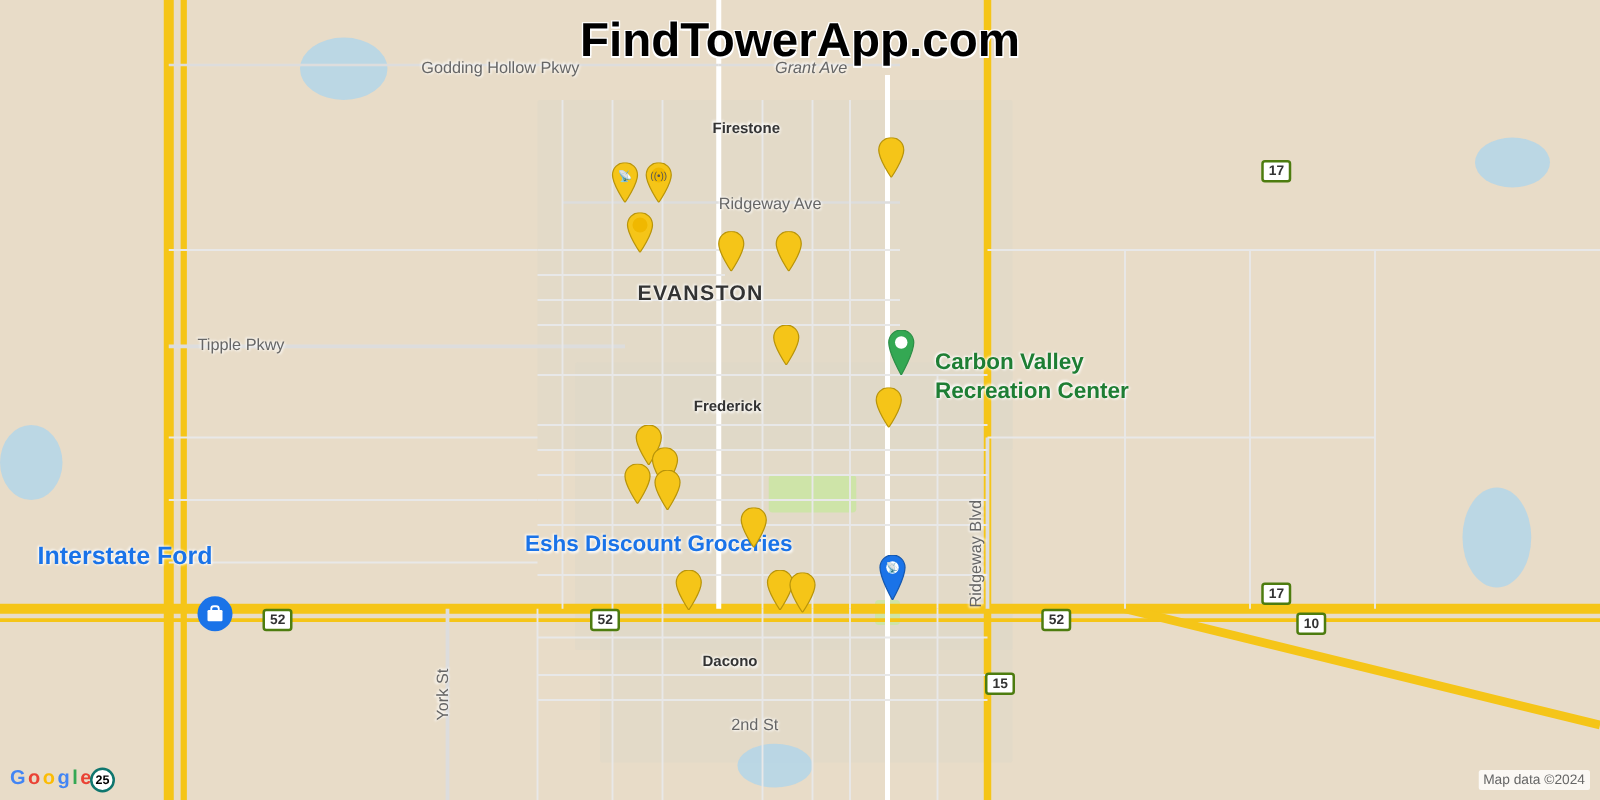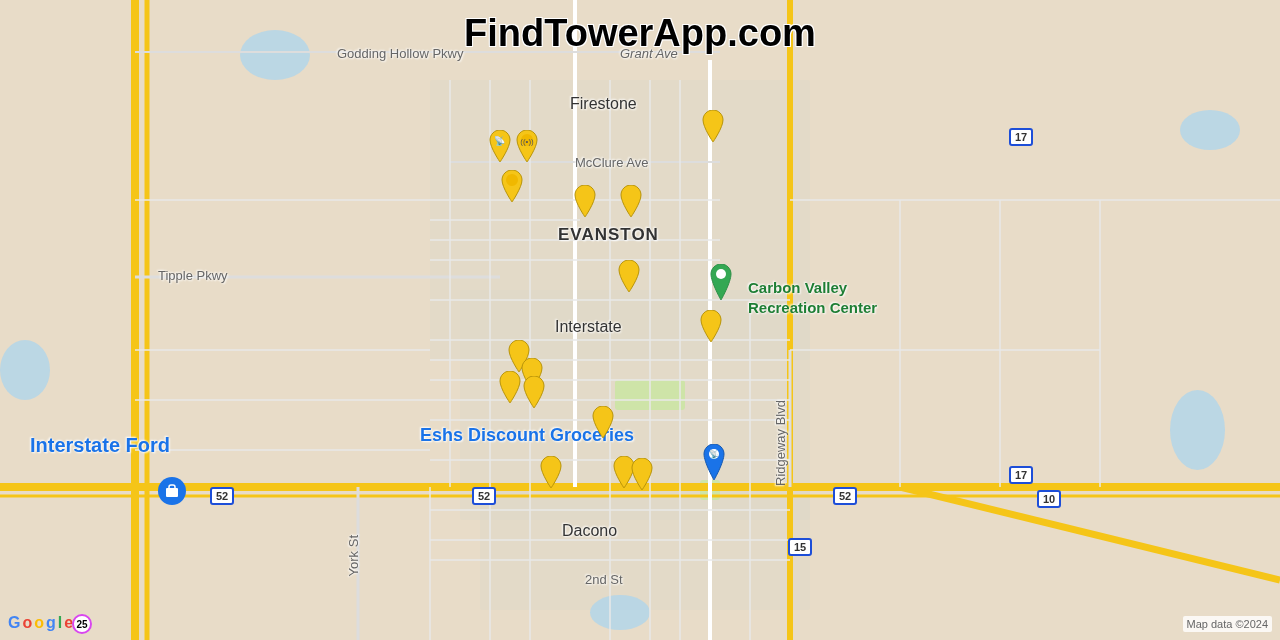--- a/index.html
+++ b/index.html
@@ -55,40 +55,40 @@
     .place-label {
       position: absolute;
       font-size: 14px;
       color: #333;
       font-weight: 500;
       white-space: nowrap;
       z-index: 10;
       text-shadow: 1px 1px 2px #fff, -1px -1px 2px #fff;
     }
     .place-label.large {
-      font-size: 16px;
-      font-weight: 400;
+      font-size: 12px;
+      font-weight: 700;
     }
     .place-label.small {
       font-size: 13px;
       color: #666;
     }
     .place-label.blue-link {
       color: #1a73e8;
       font-size: 20px;
       font-weight: 600;
     }
     .place-label.poi-blue {
       color: #1a73e8;
       font-size: 18px;
       font-weight: 600;
     }
     .place-label.green-label {
       color: #1e7e34;
-      font-size: 15px;
+      font-size: 18px;
       font-weight: 600;
     }
 
     
     .tower-pin {
       position: absolute;
       width: 26px;
       height: 32px;
       z-index: 20;
       cursor: pointer;
@@ -128,21 +128,21 @@
       align-items: center;
       justify-content: center;
       color: white;
       font-size: 14px;
     }
 
     
     .route-shield {
       position: absolute;
       background: white;
-      border: 2px solid #1d4ed8;
+      border: 2px solid #4d7c0f;
       border-radius: 3px;
       padding: 1px 4px;
       font-size: 11px;
       font-weight: bold;
       color: #333;
       z-index: 15;
     }
 
     
     .google-logo {
@@ -175,21 +175,21 @@
       padding: 2px 4px;
       border-radius: 2px;
     }
 
     
     .scale-badge {
       position: absolute;
       bottom: 6px;
       left: 72px;
       background: white;
-      border: 2px solid #d946ef;
+      border: 2px solid #0f766e;
       border-radius: 50%;
       width: 20px;
       height: 20px;
       display: flex;
       align-items: center;
       justify-content: center;
       font-size: 10px;
       font-weight: bold;
       z-index: 50;
     }
@@ -278,23 +278,23 @@
     <line x1="790" y1="200" x2="1280" y2="200" stroke="#e8e8e8" stroke-width="1.5"></line>
     <line x1="790" y1="350" x2="1100" y2="350" stroke="#e8e8e8" stroke-width="1.5"></line>
     <line x1="900" y1="200" x2="900" y2="487" stroke="#e8e8e8" stroke-width="1.5"></line>
     <line x1="1000" y1="200" x2="1000" y2="487" stroke="#e8e8e8" stroke-width="1.5"></line>
     <line x1="1100" y1="200" x2="1100" y2="487" stroke="#e8e8e8" stroke-width="1.5"></line>
   </svg>
 
   <div class="map-title">FindTowerApp.com</div>
 
   <div class="place-label large" style="left:570px;top:95px;">Firestone</div>
-  <div class="place-label small" style="left:575px;top:155px;">McClure Ave</div>
-  <div class="place-label large" style="left:510px;top:225px;font-size:17px;font-weight:700;letter-spacing:1px;margin-left:48px;">EVANSTON</div>
-  <div class="place-label large" style="left:555px;top:318px;">Interstate</div>
+  <div class="place-label small" style="left:575px;top:155px;">Ridgeway Ave</div>
+  <div class="place-label large" style="left:510px;top:225px;font-size:17px;font-weight:700;letter-spacing:1px;">EVANSTON</div>
+  <div class="place-label large" style="left:555px;top:318px;">Frederick</div>
   <div class="place-label large" style="left:562px;top:522px;">Dacono</div>
   <div class="place-label small" style="left:585px;top:572px;">2nd St</div>
   <div class="place-label small" style="left:158px;top:268px;text-align:center;">Tipple Pkwy</div>
   <div class="place-label small" style="left:337px;top:46px;">Godding Hollow Pkwy</div>
   <div class="place-label small" style="left:346px;top:535px;writing-mode:vertical-rl;transform:rotate(180deg);">York St</div>
   <div class="place-label small" style="left:773px;top:400px;writing-mode:vertical-rl;transform:rotate(180deg);">Ridgeway Blvd</div>
   <div class="place-label small" style="left:620px;top:46px;font-style:italic;">Grant Ave</div>
 
   <div class="place-label blue-link" style="left:30px;top:434px;">Interstate Ford</div>
 

